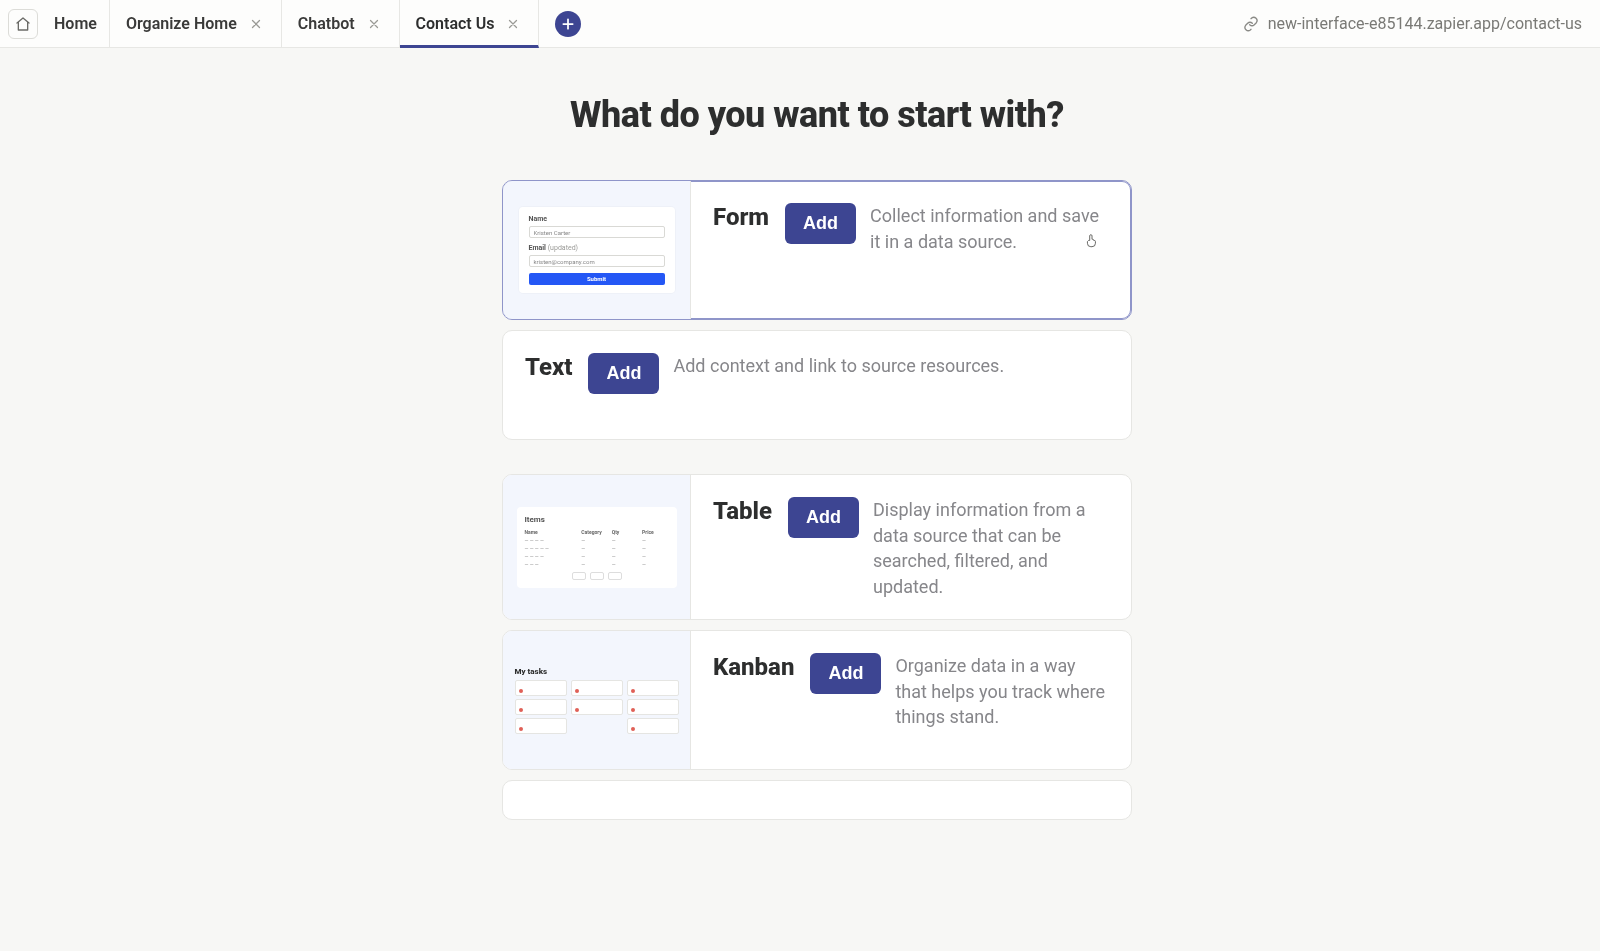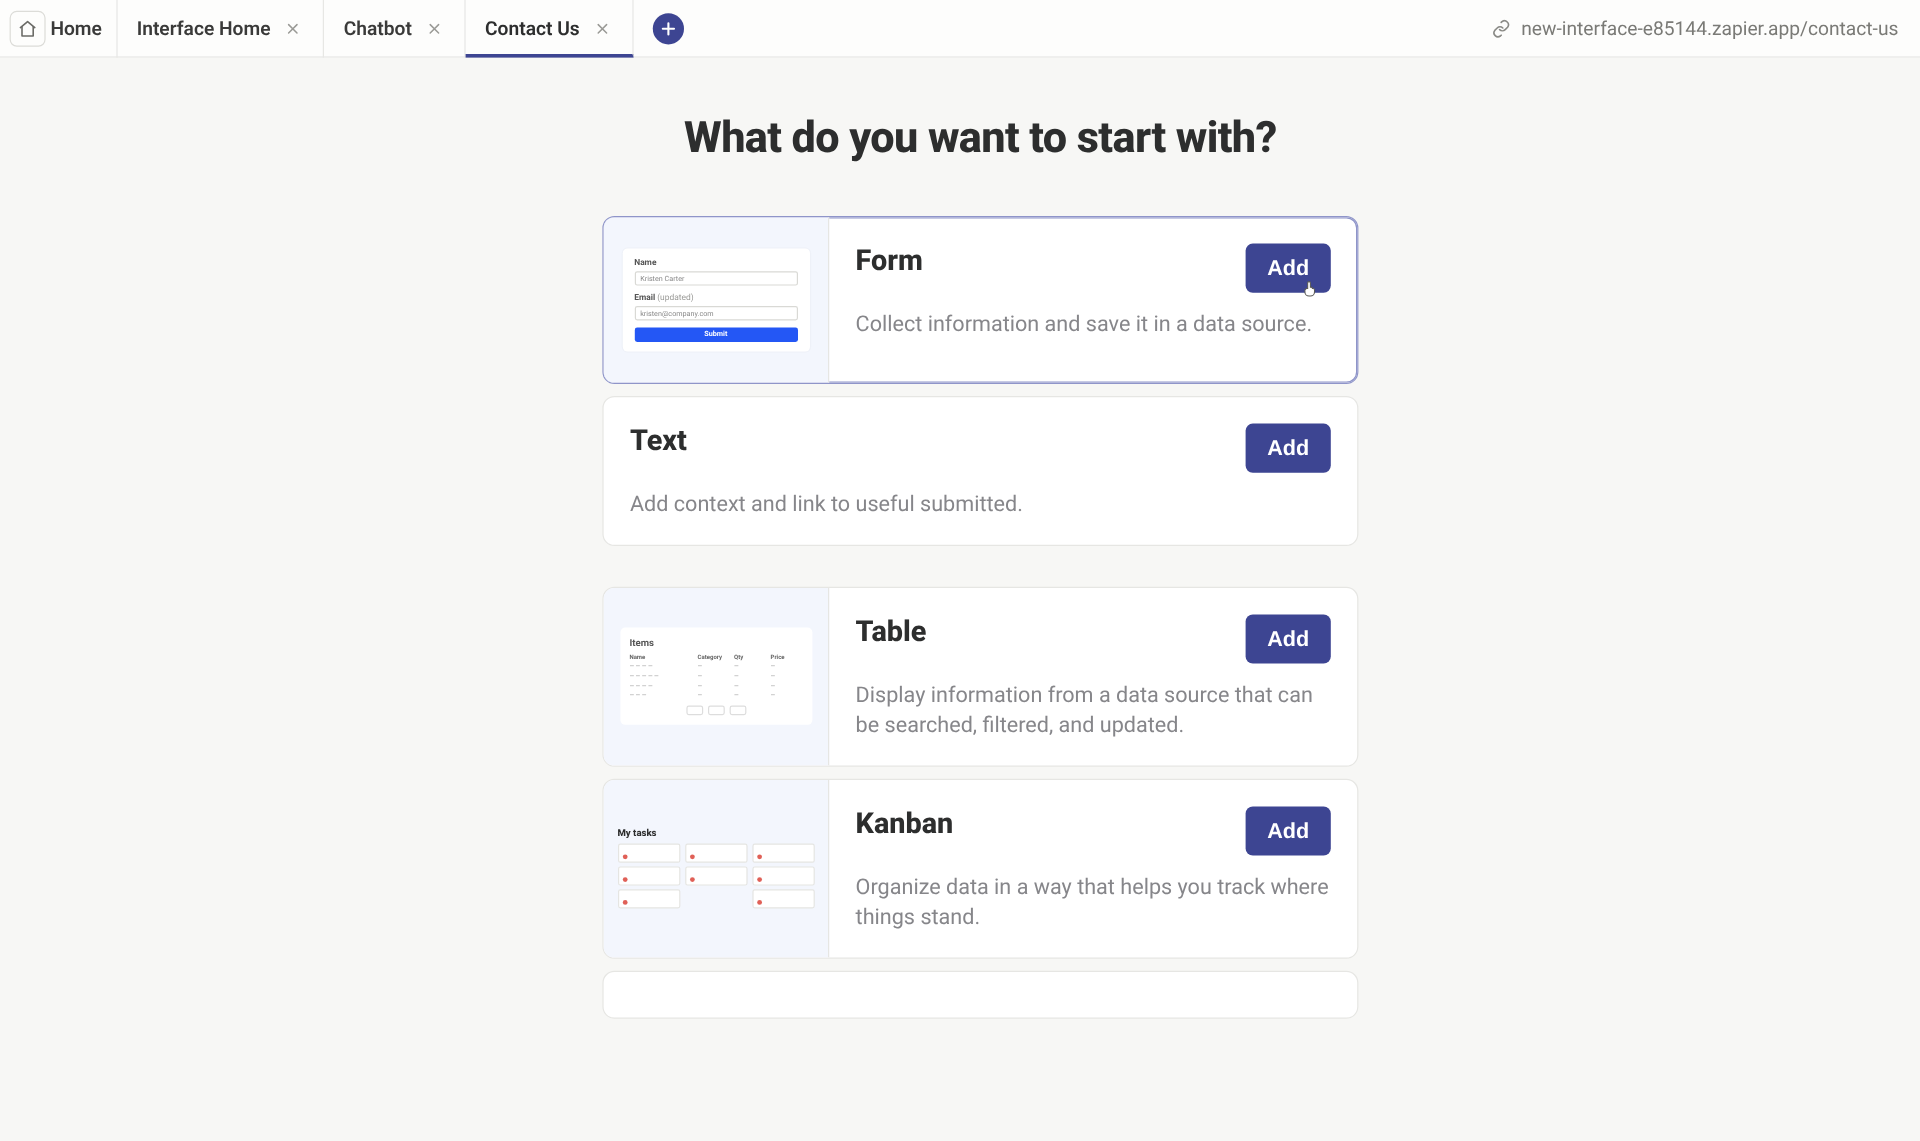--- a/index.html
+++ b/index.html
@@ -1,39 +1,39 @@
 <!DOCTYPE html>
 <html><head>
 <meta charset="utf-8">
 <style>
   * { box-sizing: border-box; margin: 0; padding: 0; }
   html, body { width: 1600px; height: 951px; overflow: hidden; font-family: -apple-system, BlinkMacSystemFont, "Segoe UI", Roboto, Helvetica, Arial, sans-serif; background: #f7f7f5; color: #2d2e2e; }
   
   .topbar { display: flex; align-items: center; height: 48px; background: #fdfdfc; border-bottom: 1px solid #e7e7e4; }
   .tab { display: flex; align-items: center; height: 48px; padding: 0 16px; border-right: 1px solid #e7e7e4; gap: 10px; font-size: 16px; color: #403f3e; cursor: pointer; }
-  .tab.home-tab { padding: 0 12px 0 8px; gap: 4px; }
+  .tab.home-tab { padding: 0 12px 0 8px; gap: 16px; }
   .tab.active { border-bottom: 3px solid #3d4592; padding-top: 3px; }
   .tab .label { font-weight: 600; color: #3a3a39; }
   .tab.active .label { color: #2d2e2e; }
   .tab .close { width: 18px; height: 18px; display: flex; align-items: center; justify-content: center; color: #8f8f8a; font-size: 14px; }
   .home-icon-btn { width: 30px; height: 30px; border: 1px solid #dcdcd8; border-radius: 6px; display: flex; align-items: center; justify-content: center; color: #6b6b67; }
   .addtab { width: 26px; height: 26px; border-radius: 50%; background: #3d4592; color: #fff; display: flex; align-items: center; justify-content: center; margin-left: 16px; font-size: 18px; font-weight: 700; cursor: pointer; }
   .spacer { flex: 1; }
   .url { display: flex; align-items: center; gap: 8px; padding-right: 18px; color: #7a7a76; font-size: 16px; }
   .link-icon { width: 18px; height: 18px; display: flex; align-items: center; justify-content: center; }
 
   
   .main { width: 100%; display: flex; flex-direction: column; align-items: center; padding-top: 46px; margin-left: 17px; }
   .page-title { font-size: 36px; font-weight: 800; letter-spacing: -0.5px; color: #2d2e2e; margin-bottom: 44px; }
 
   .cards { width: 630px; display: flex; flex-direction: column; gap: 10px; }
   .card { display: flex; background: #fff; border: 1px solid #e6e6e3; border-radius: 10px; overflow: hidden; min-height: 140px; }
   .card.selected { border-color: #8f95c9; box-shadow: 0 0 0 1px #8f95c9 inset; }
   .thumb { width: 188px; background: #f3f6fd; border-right: 1px solid #e6e6e3; display: flex; align-items: center; justify-content: center; padding: 14px 10px; }
-  .body { flex: 1; padding: 22px 22px 20px 22px; display: flex; flex-direction: column; gap: 14px; }
+  .body { flex: 1; padding: 22px 22px 20px 22px; display: flex; flex-direction: row; gap: 14px; }
   .body-top { display: flex; align-items: flex-start; justify-content: space-between; gap: 16px; }
   .card-title { font-size: 24px; font-weight: 800; color: #2d2e2e; }
   .card-desc { font-size: 18px; color: #86868a; line-height: 1.42; }
   .add-btn { background: #3d4592; color: #fff; border: none; border-radius: 6px; padding: 10px 18px; font-size: 18px; font-weight: 700; cursor: pointer; }
 
   
   .mini { width: 156px; background: #fff; border-radius: 4px; padding: 8px 10px; font-size: 7px; color: #777; box-shadow: 0 0 0 1px rgba(0,0,0,0.02); }
   .mini .lbl { font-weight: 700; color: #555; margin-bottom: 3px; }
   .mini .fld { height: 12px; border: 1px solid #d9d9d5; border-radius: 2px; margin-bottom: 6px; padding: 0 4px; display:flex; align-items:center; font-size:6px; color:#888; }
   .mini .btn { height: 12px; background: #2457f5; border-radius: 2px; color:#fff; text-align:center; font-size:6px; line-height:12px; font-weight:700; }
@@ -71,21 +71,21 @@
   <div class="tab home-tab">
     <span class="home-icon-btn">
       <svg width="16" height="16" viewBox="0 0 24 24" fill="none" stroke="#6b6b67" stroke-width="2" stroke-linecap="round" stroke-linejoin="round">
           <path d="M3 10.5L12 3l9 7.5"></path>
           <path d="M5 9.5V21h14V9.5"></path>
         </svg>
     </span>
     <span class="label">Home</span>
   </div>
   <div class="tab">
-    <span class="label">Interface Home</span>
+    <span class="label">Organize Home</span>
     <span class="close">
       <svg width="12" height="12" viewBox="0 0 24 24" fill="none" stroke="#9a9a96" stroke-width="2.5" stroke-linecap="round">
           <path d="M5 5l14 14M19 5L5 19"></path>
         </svg>
     </span>
   </div>
   <div class="tab">
     <span class="label">Chatbot</span>
     <span class="close">
       <svg width="12" height="12" viewBox="0 0 24 24" fill="none" stroke="#9a9a96" stroke-width="2.5" stroke-linecap="round">
@@ -147,21 +147,21 @@
           </svg>
       </span>
     </div>
 
     <div class="card" style="min-height:110px;">
       <div class="body">
         <div class="body-top">
           <div class="card-title">Text</div>
           <button class="add-btn">Add</button>
         </div>
-        <div class="card-desc">Add context and link to useful submitted.</div>
+        <div class="card-desc">Add context and link to source resources.</div>
       </div>
     </div>
 
     <div style="height:14px;"></div>
 
     <div class="card">
       <div class="thumb">
         <div class="mini-table">
           <div class="h">Items</div>
           <div class="row hdr">

